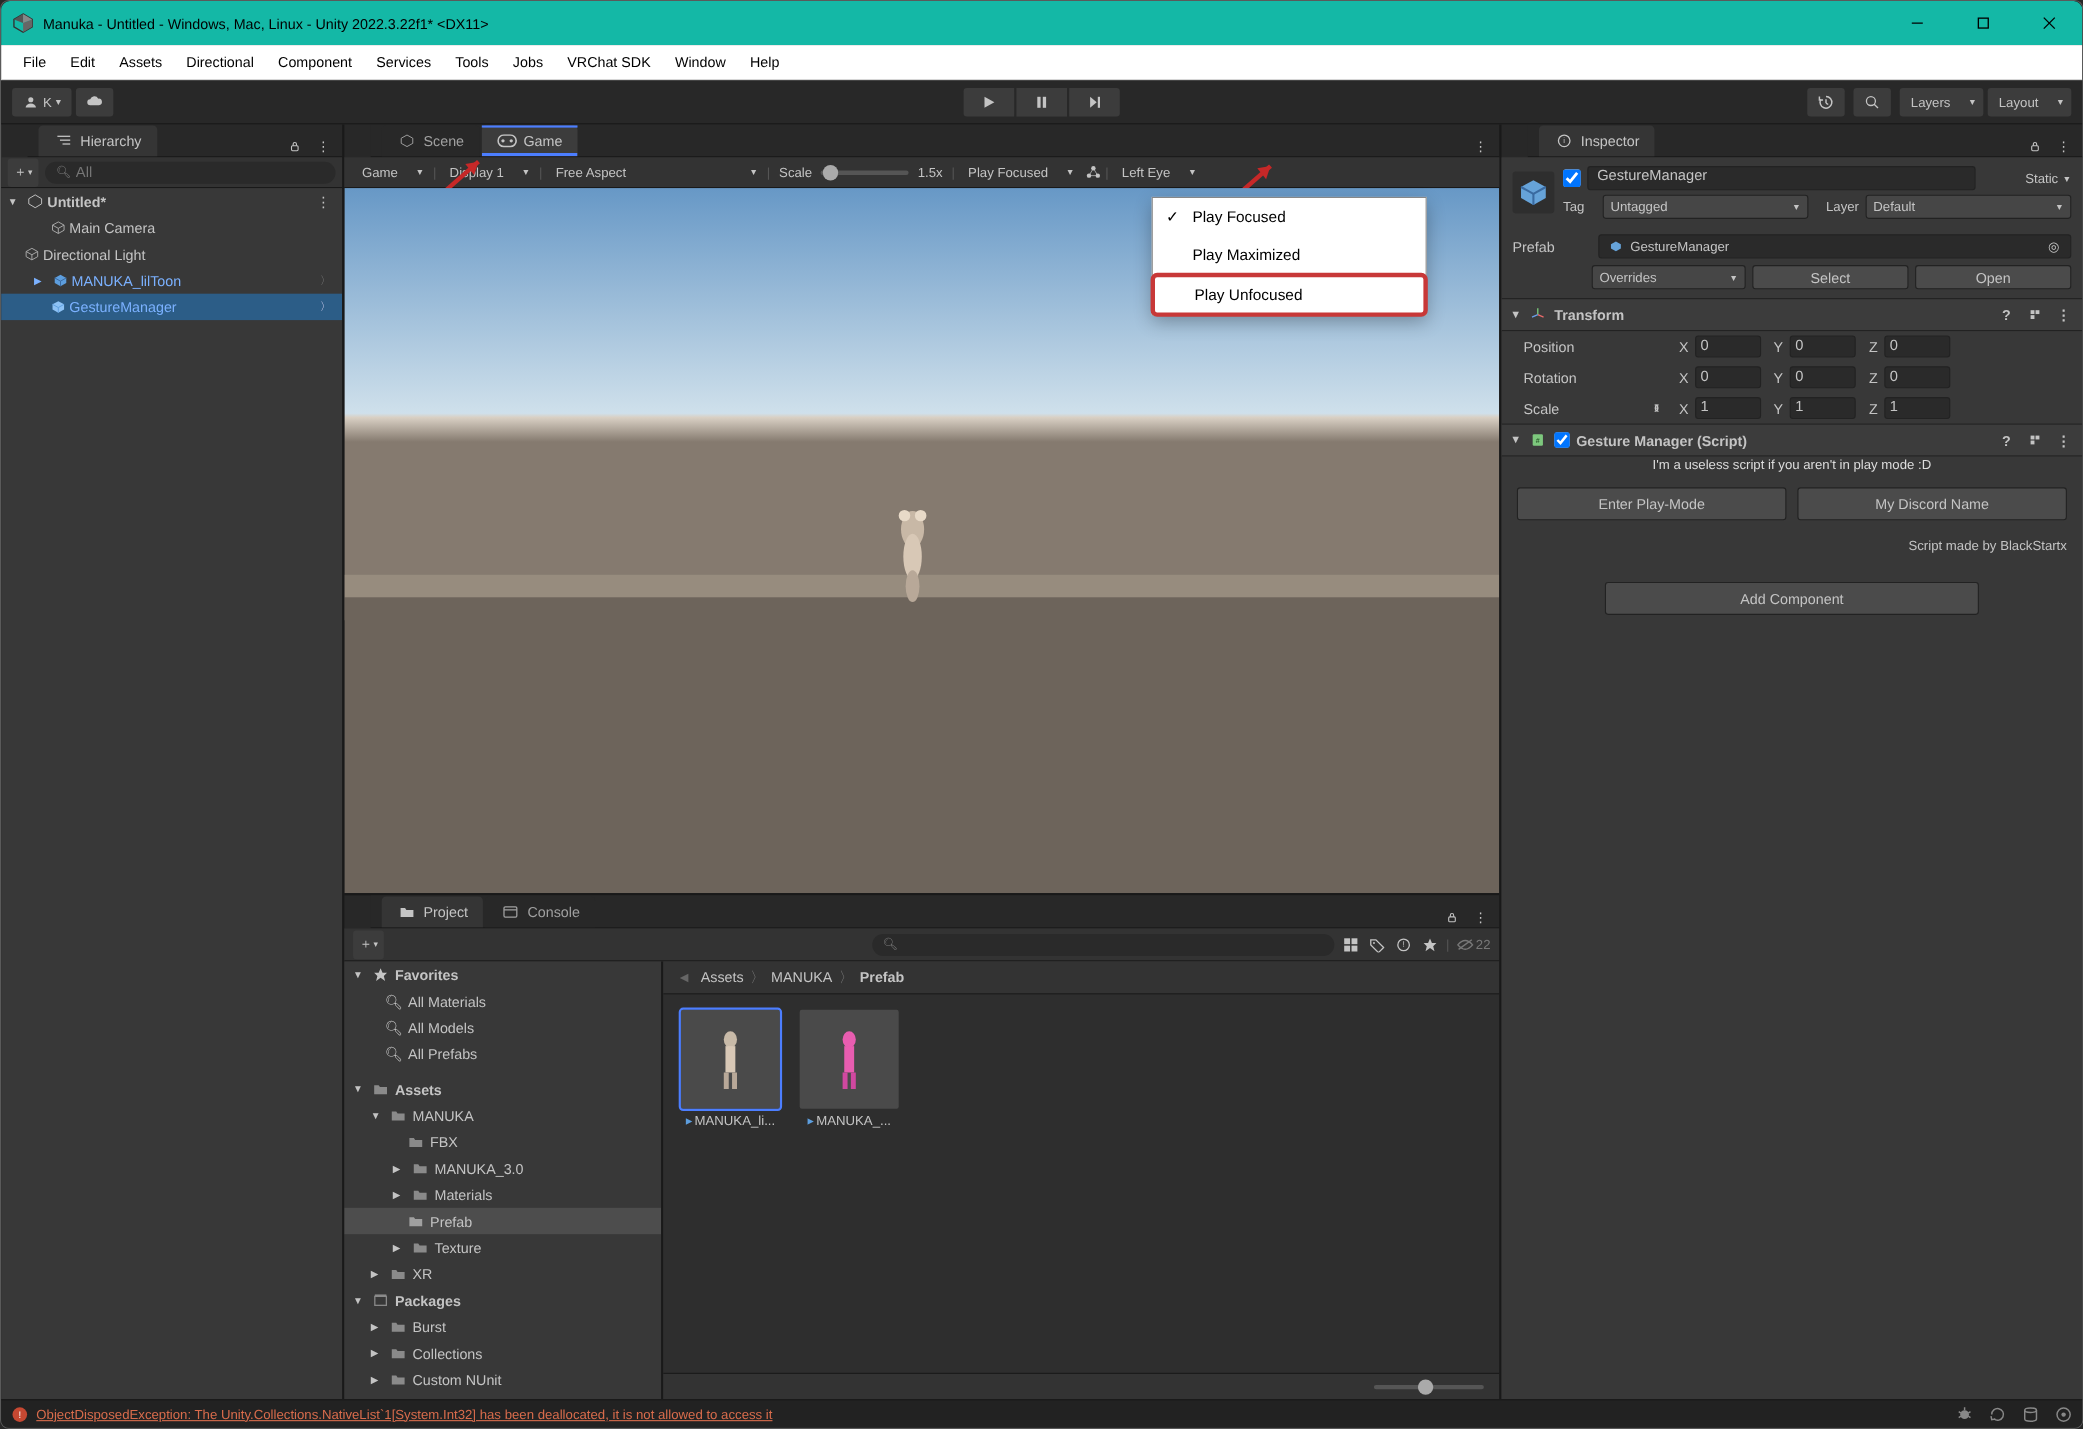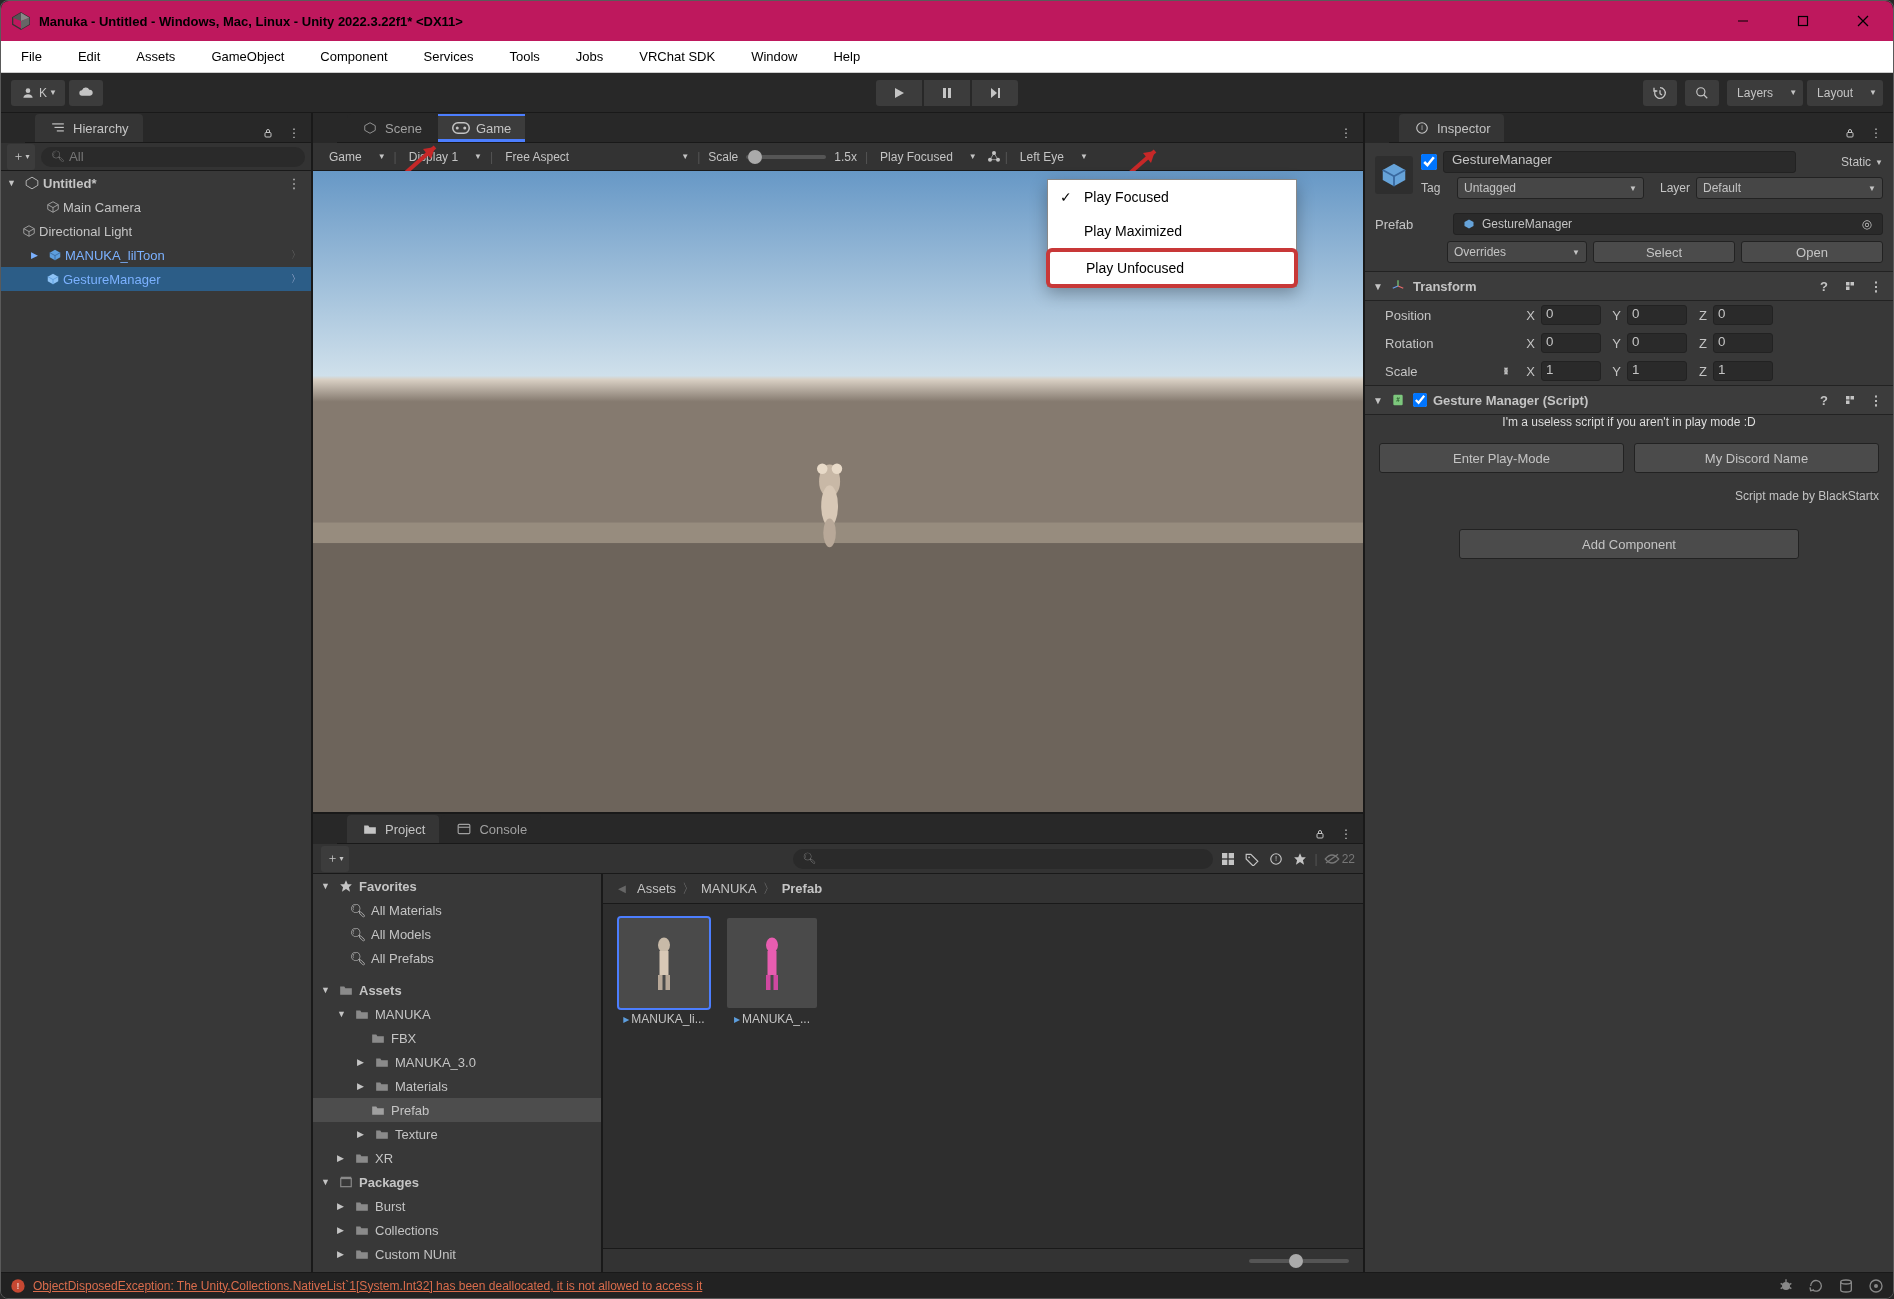--- a/index.html
+++ b/index.html
@@ -1,22 +1,22 @@
 <!DOCTYPE html>
 <html><head>
 <meta charset="utf-8">
 <style>
 * { margin: 0; padding: 0; box-sizing: border-box; font-family: "Segoe UI", Tahoma, sans-serif; user-select: none; }
 body { background: #282828; color: #c4c4c4; font-size: 12px; width: 1894px; height: 1299px; overflow: hidden; display: flex; flex-direction: column; border: 1px solid #5a5a5a; border-radius: 8px; }
-.titlebar { height: 40px; background: #be185d; color: #000; display: flex; align-items: center; padding-left: 10px; border-radius: 8px 8px 0 0; font-weight: bold; }
+.titlebar { height: 40px; background: #14b8a6; color: #000; display: flex; align-items: center; padding-left: 10px; border-radius: 8px 8px 0 0; }
 .titlebar .icon { width: 20px; height: 20px; margin-right: 8px; }
 .titlebar .title { flex: 1; font-size: 13px; }
 .titlebar .win-controls { display: flex; height: 100%; }
 .titlebar .win-btn { width: 60px; display: flex; align-items: center; justify-content: center; font-size: 14px; }
-.menubar { height: 32px; background: #fff; color: #000; display: flex; align-items: center; padding-left: 10px; border-bottom: 1px solid #ccc; gap: 16px; }
+.menubar { height: 32px; background: #fff; color: #000; display: flex; align-items: center; padding-left: 10px; border-bottom: 1px solid #ccc; gap: 2px; }
 .menubar .menu-item { padding: 4px 10px; font-size: 13px; }
 .toolbar { height: 40px; background: #282828; display: flex; align-items: center; padding: 0 10px; border-bottom: 1px solid #191919; }
 .toolbar-btn { background: #3c3c3c; height: 26px; min-width: 34px; border-radius: 3px; display: flex; align-items: center; justify-content: center; margin-right: 4px; padding: 0 8px; font-size: 12px; color: #c4c4c4; }
 .play-controls { position: absolute; left: 50%; transform: translateX(-50%); display: flex; gap: 2px; }
 .play-controls .pc-btn { width: 46px; height: 26px; background: #3c3c3c; display: flex; align-items: center; justify-content: center; }
 .play-controls .pc-btn:first-child { border-radius: 3px 0 0 3px; }
 .play-controls .pc-btn:last-child { border-radius: 0 3px 3px 0; }
 .toolbar-right { margin-left: auto; display: flex; gap: 4px; }
 .dropdown-btn { background: #3c3c3c; height: 26px; border-radius: 3px; display: flex; align-items: center; padding: 0 6px 0 10px; gap: 16px; font-size: 12px; }
 .dropdown-btn .arrow { font-size: 8px; }
@@ -118,21 +118,21 @@
           <line x1="11" y1="1" x2="1" y2="11" stroke="#000" stroke-width="1.2"></line>
         </svg>
     </div>
   </div>
 </div>
 
 <div class="menubar">
   <span class="menu-item">File</span>
   <span class="menu-item">Edit</span>
   <span class="menu-item">Assets</span>
-  <span class="menu-item">GameObject</span>
+  <span class="menu-item">Directional</span>
   <span class="menu-item">Component</span>
   <span class="menu-item">Services</span>
   <span class="menu-item">Tools</span>
   <span class="menu-item">Jobs</span>
   <span class="menu-item">VRChat SDK</span>
   <span class="menu-item">Window</span>
   <span class="menu-item">Help</span>
 </div>
 
 <div class="toolbar" style="position:relative;">

